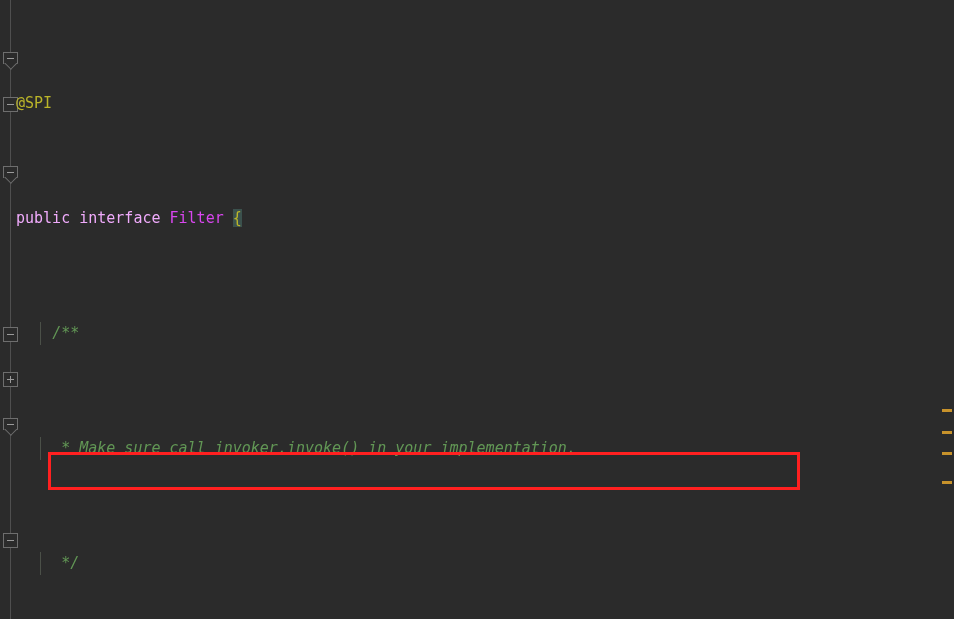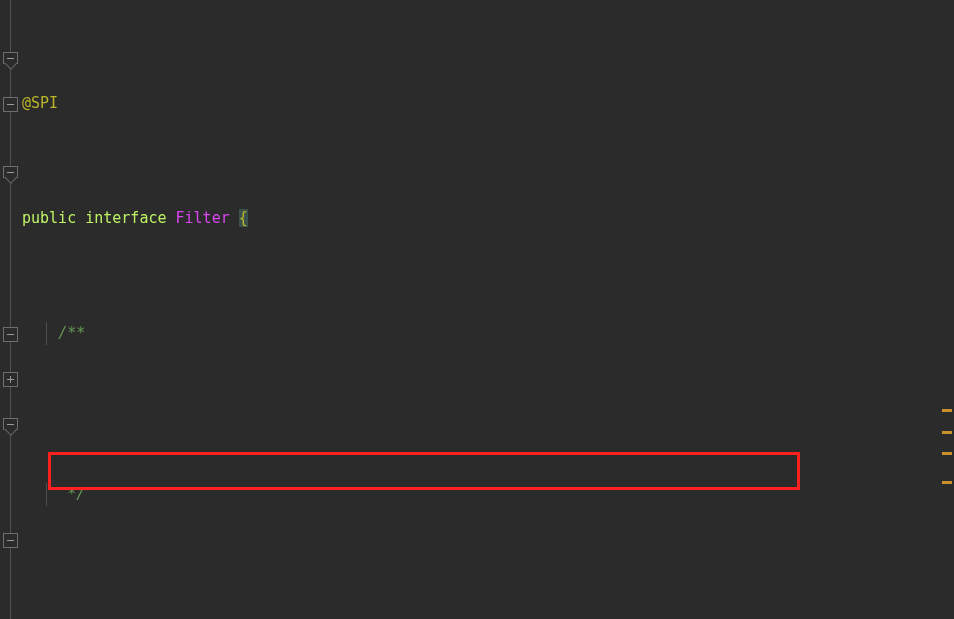--- a/index.html
+++ b/index.html
@@ -81,21 +81,21 @@
     width: 11px; height: 11px;
     border: 1px solid #6e6e6e;
     border-top: none;
     background: #2b2b2b;
     transform: rotate(45deg);
   }
 
   
   .code {
     position: absolute;
-    left: 18px; top: 0;
+    left: 12px; top: 0;
     width: 932px; height: 619px;
     white-space: pre;
   }
   .line {
     position: relative;
     height: 23px;
     padding-left: 4px;
     box-sizing: border-box;
   }
 
@@ -104,21 +104,21 @@
     position: absolute;
     top: 0;
     width: 1px;
     height: 23px;
     background: #4b5048;
   }
   .iguide.g1 { left: 28px; }
 
   
   .anno      { color: #bbb529; }
-  .kw        { color: #bef264; }
+  .kw        { color: #f0abfc; }
   .cls       { color: #d946ef; }
   .cmtdoc    { color: #629755; font-style: italic; }
   .brace     { color: #bbb529; }
   .hl-brace  { background: #3b514d; }
 
   
   .redbox {
     position: absolute;
     left: 48px;
     top: 452px;
@@ -171,20 +171,21 @@
     
     <div class="line"><span class="anno">@SPI</span></div>
 
     
     <div class="line"><span class="kw">public</span> <span class="kw">interface</span> <span class="cls">Filter</span> <span class="brace hl-brace">{</span></div>
 
     
     <div class="line"><span class="iguide g1"></span>    <span class="cmtdoc">/**</span></div>
 
     
+    <div class="line"><span class="iguide g1"></span>     <span class="cmtdoc">*</span> <span class="cmtdoc">Make sure call invoker.invoke() in your implementation.</span></div>
 
     
     <div class="line"><span class="iguide g1"></span>     <span class="cmtdoc">*/</span></div>
 
     
     
 
     
     
 

